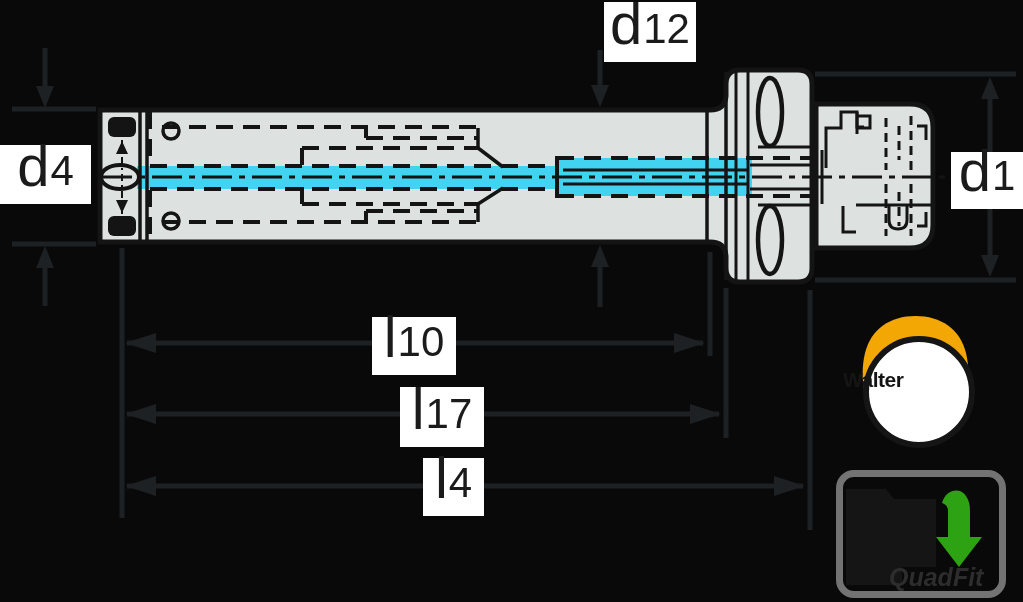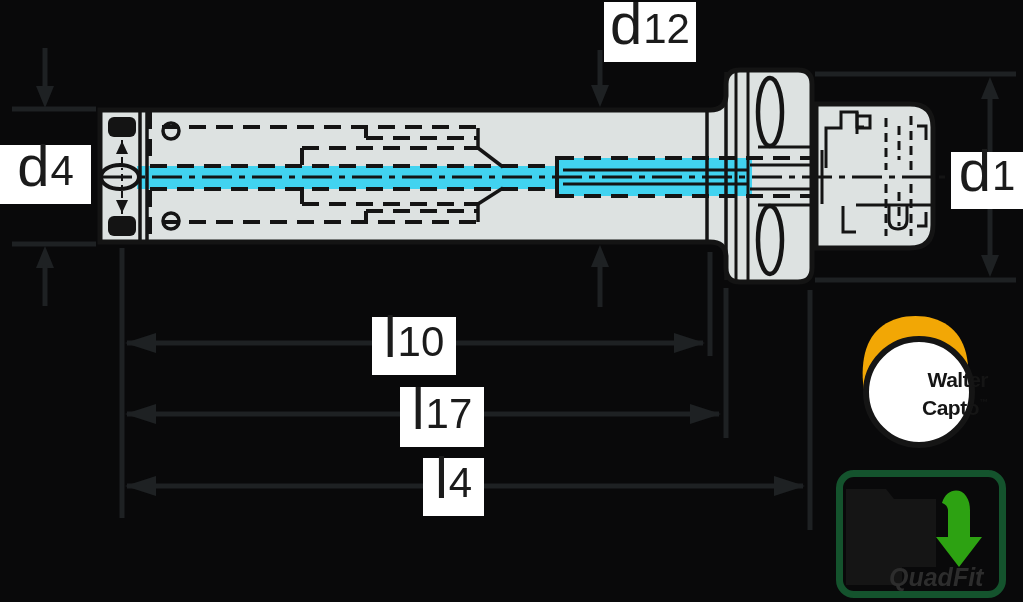--- a/index.html
+++ b/index.html
@@ -20,28 +20,28 @@
   #lbl-d11{left:0px;top:145px;width:91px;height:59px;}
   #lbl-d12{left:604px;top:2px;width:92px;height:60px;}
   #lbl-d1{left:951px;top:152px;width:72px;height:57px;}
   #lbl-l16{left:372px;top:317px;width:84px;height:58px;}
   #lbl-l17{left:400px;top:387px;width:84px;height:60px;}
   #lbl-l4{left:423px;top:458px;width:61px;height:58px;}
   
   .walter-logo{position:absolute;left:843px;top:313px;width:145px;height:154px;}
   .walter-logo svg{position:absolute;left:0;top:0;}
   .walter-text{
-    position:absolute;left:0;top:56px;width:145px;text-align:right;
+    position:absolute;left:0;top:56px;width:145px;text-align:left;
     color:#151515;font-weight:bold;font-size:21px;line-height:22px;letter-spacing:-0.5px;
   }
   .walter-text sup{font-size:9px;vertical-align:10px;letter-spacing:0;}
   
   .quadfit-logo{
     position:absolute;left:836px;top:470px;width:170px;height:128px;
-    border:7px solid #14532d;border-radius:18px;box-sizing:border-box;
+    border:7px solid #737373;border-radius:18px;box-sizing:border-box;
   }
   .quadfit-logo svg{position:absolute;left:0;top:0;}
   .quadfit-text{
     position:absolute;left:46px;top:88px;
     color:#2d2d2d;font-weight:bold;font-style:italic;font-size:25px;line-height:1;
     letter-spacing:0px;
   }
 </style>
 </head>
 <body>
@@ -203,21 +203,20 @@
       <span class="s">4</span>
   </div>
 
   <div class="walter-logo">
     <svg width="145" height="154" viewBox="0 0 145 154">
       <path d="M72.5,3 C98,3 117,16 123,40 C129,65 124,97 104,119 C89,135 56,135 41,119 C21,97 16,65 22,40 C28,16 47,3 72.5,3 Z" fill="#f2a705"></path>
       <circle cx="76" cy="79" r="53" fill="#ffffff" stroke="#151515" stroke-width="6"></circle>
     </svg>
     <div class="walter-text">
       <div>Walter</div>
-      <div><span>Capto</span><sup>™</sup></div>
     </div>
   </div>
 
   <div class="quadfit-logo">
     <svg width="156" height="114" viewBox="0 0 156 114">
       <path d="M3,12 H43 L51,22 H93 V90 H59 V108 H3 Z" fill="#151515"></path>
       <path d="M99,26 C103,12 117,10 123,19 C127,25 127,30 127,36 L127,60 L139,60 L116,90 L93,60 L105,60 L105,34 C105,28 101,27 99,26 Z" fill="#2da212"></path>
     </svg>
     <div class="quadfit-text">QuadFit</div>
   </div>

